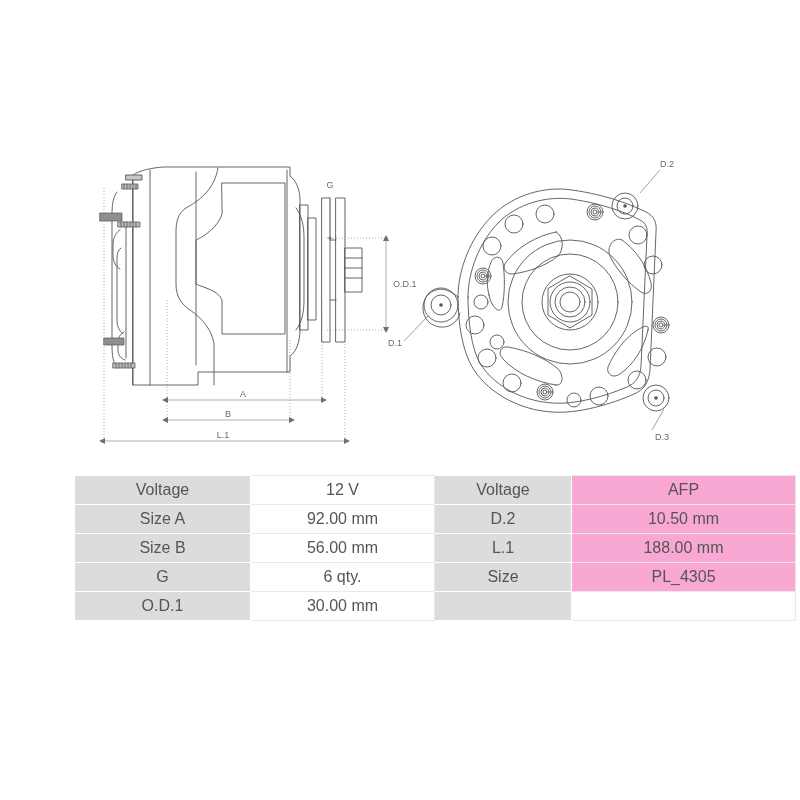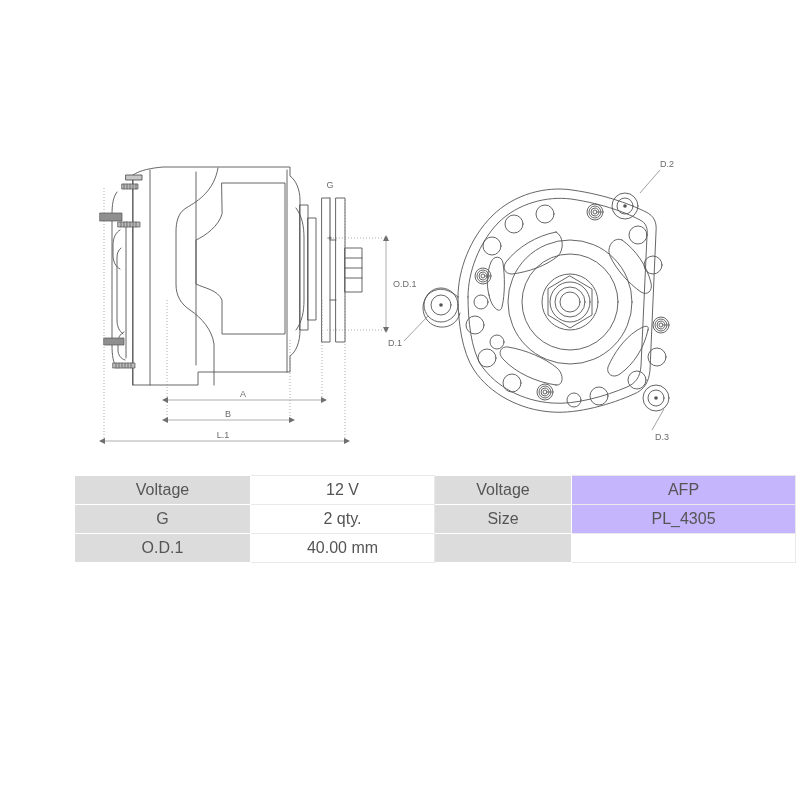--- a/index.html
+++ b/index.html
@@ -78,21 +78,21 @@
     border-bottom: 1px solid #e9e9e9;
     border-left: 1px solid #ffffff;
     border-right: 1px solid #e9e9e9;
   }
   table.spec td.k2 {
     background: #dcdcdc;
     color: #555555;
     width: 118px;
   }
   table.spec td.v2 {
-    background: #c4b5fd;
+    background: #f9a8d4;
     color: #555555;
     width: 205px;
     border-top: 1px solid #e9e9e9;
     border-bottom: 1px solid #e9e9e9;
     border-left: 1px solid #ffffff;
     border-right: 1px solid #e9e9e9;
   }
   table.spec td.empty {
     background: #dcdcdc;
   }
@@ -378,32 +378,44 @@
       <tbody>
 
         <tr>
           <td class="k">Voltage</td>
           <td class="v">12 V</td>
           <td class="k2">Voltage</td>
           <td class="v2">AFP</td>
         </tr>
 
 
-
+        <tr>
+          <td class="k">Size A</td>
+          <td class="v">92.00 mm</td>
+          <td class="k2">D.2</td>
+          <td class="v2">10.50 mm</td>
+        </tr>
+
+        <tr>
+          <td class="k">Size B</td>
+          <td class="v">56.00 mm</td>
+          <td class="k2">L.1</td>
+          <td class="v2">188.00 mm</td>
+        </tr>
 
         <tr>
           <td class="k">G</td>
-          <td class="v">2 qty.</td>
+          <td class="v">6 qty.</td>
           <td class="k2">Size</td>
           <td class="v2">PL_4305</td>
         </tr>
 
         <tr>
           <td class="k">O.D.1</td>
-          <td class="v">40.00 mm</td>
+          <td class="v">30.00 mm</td>
           <td class="empty"></td>
           <td class="empty-v"></td>
         </tr>
 
       </tbody>
     </table>
   </div>
 
 </div>
 

